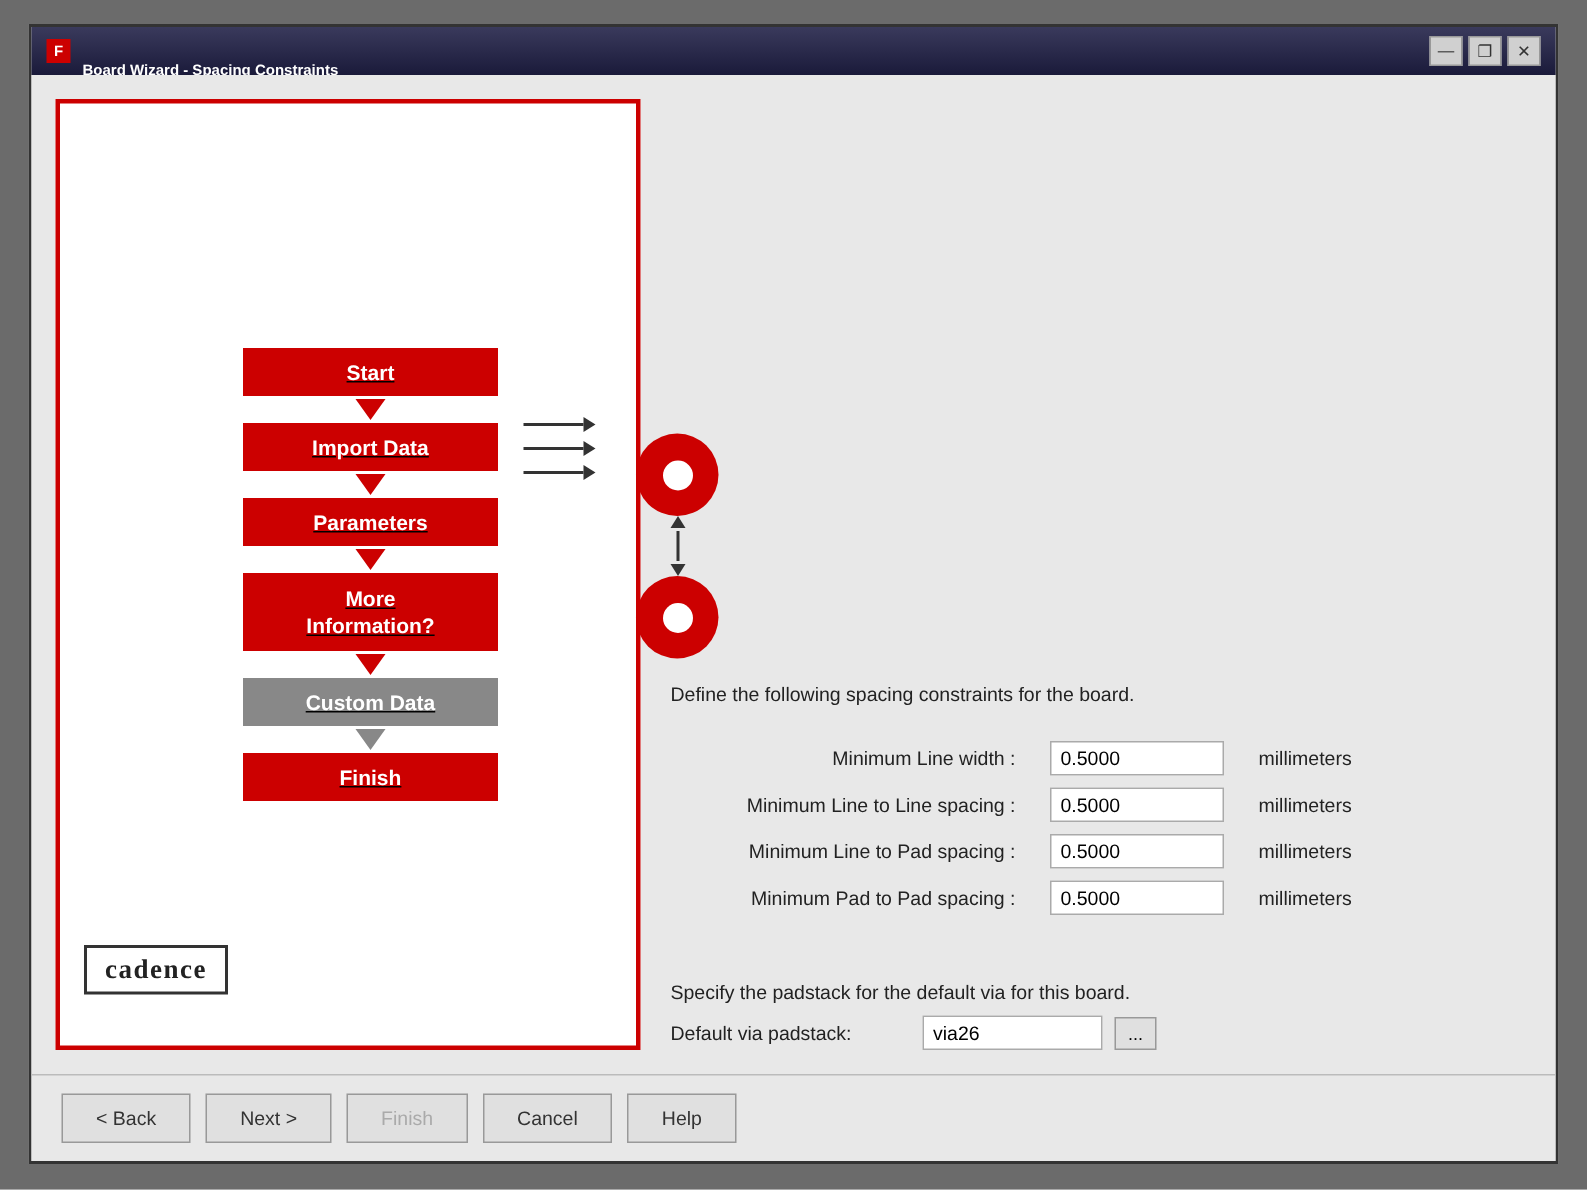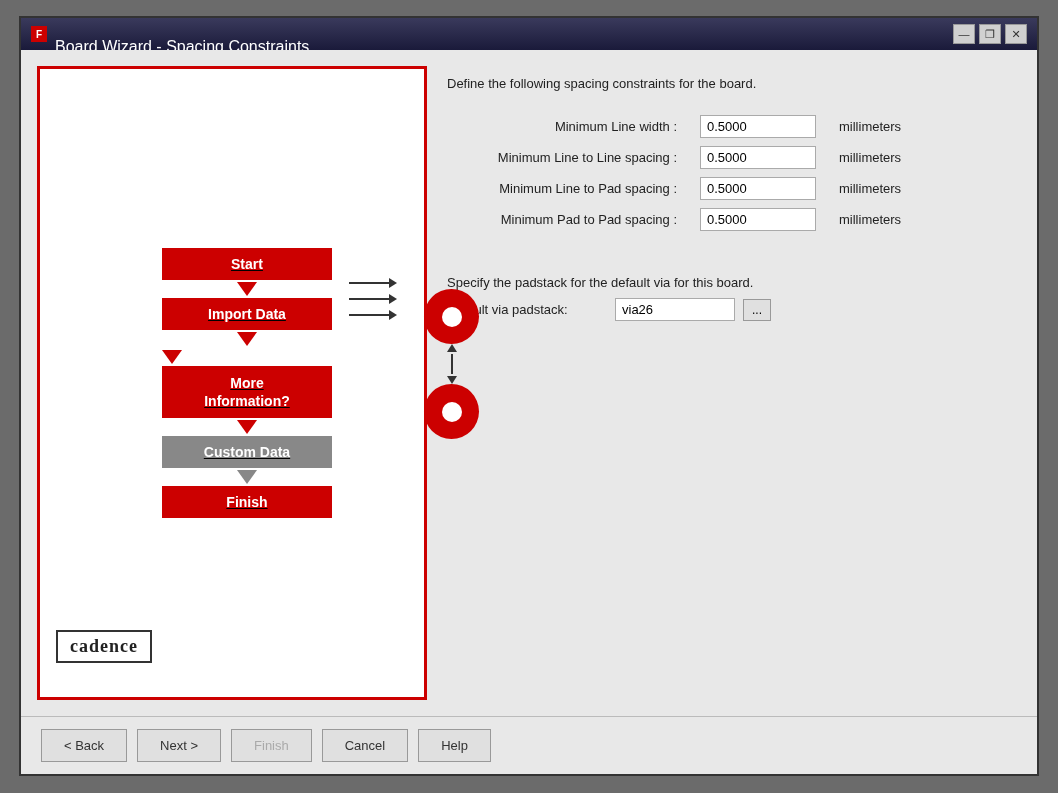--- a/index.html
+++ b/index.html
@@ -44,22 +44,22 @@
       background: #cc0000;
       display: flex;
       align-items: center;
       justify-content: center;
       font-size: 10px;
       color: white;
       font-weight: bold;
     }
 
     .title-text {
-      font-size: 16px;
-      font-weight: normal;
+      font-size: 10px;
+      font-weight: bold;
       margin-top: 26px;
     }
 
     .title-controls {
       display: flex;
       gap: 4px;
     }
 
     .title-btn {
       width: 22px;
@@ -194,20 +194,21 @@
       border-left: 8px solid #333;
     }
 
     
     .form-area {
       flex: 1;
       display: flex;
       flex-direction: column;
       gap: 16px;
       padding-top: 10px;
+      justify-content: flex-end;
     }
 
     .section-desc {
       font-size: 13px;
       color: #222;
       margin-bottom: 8px;
     }
 
     .form-row {
       display: flex;
@@ -320,20 +321,21 @@
           <div class="step-btn">Start</div>
           <div class="step-arrow"></div>
         </div>
 
         <div class="step-container">
           <div class="step-btn">Import Data</div>
           <div class="step-arrow"></div>
         </div>
 
         <div class="step-container">
+          <div class="step-btn">Parameters</div>
           <div class="step-arrow"></div>
         </div>
 
         <div class="step-container">
           <div class="step-btn" style="line-height:1.3;">More<br>Information?</div>
           <div class="step-arrow"></div>
         </div>
 
         <div class="step-container">
           <div class="step-btn inactive">Custom Data</div>

